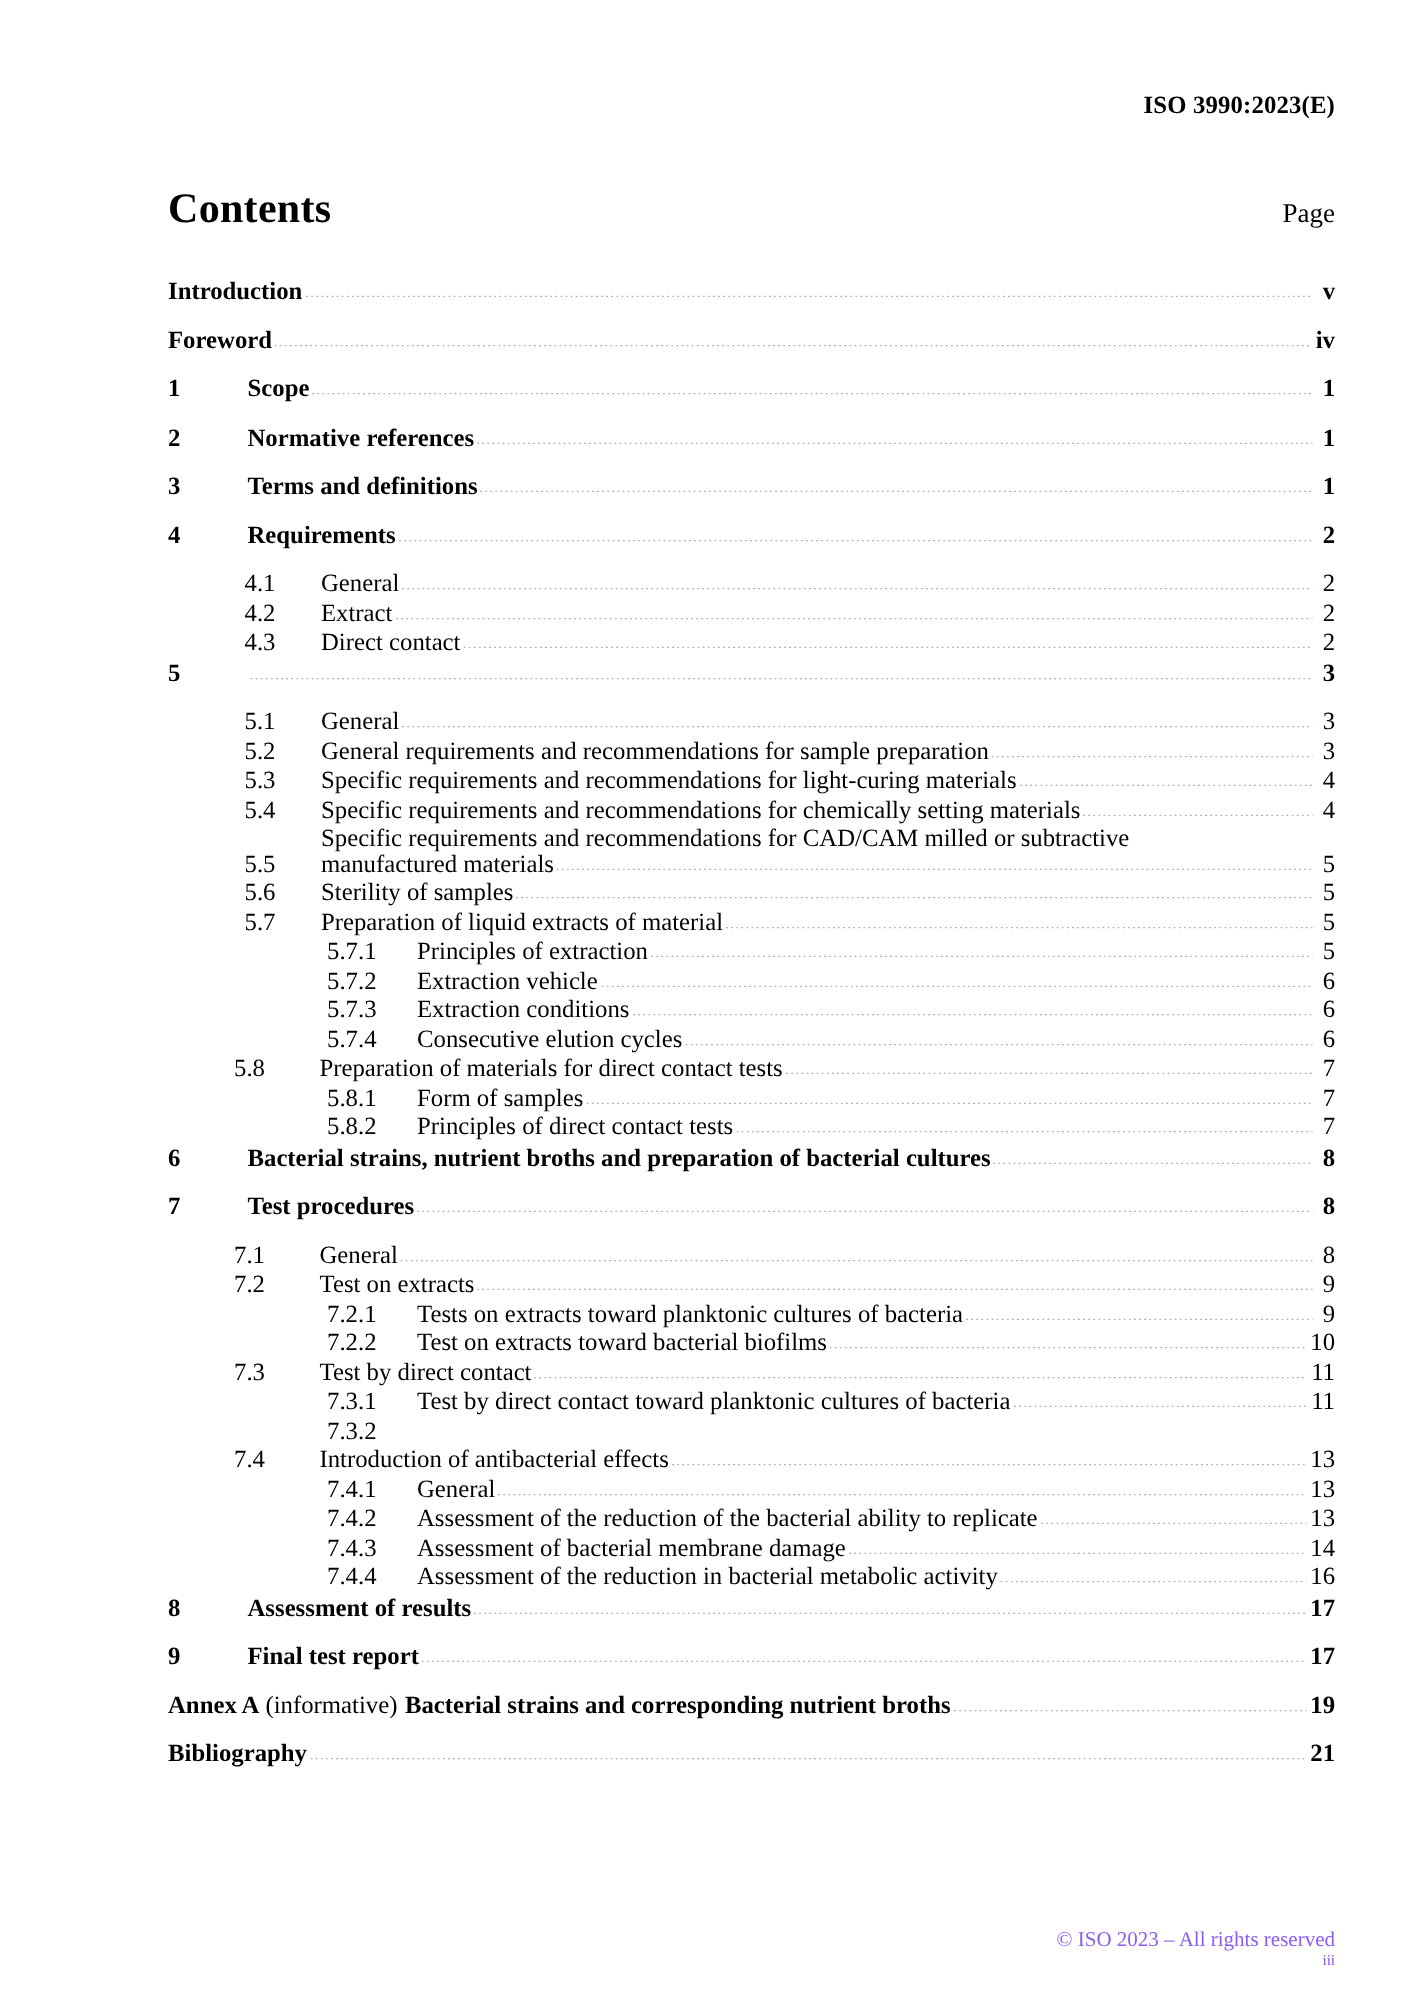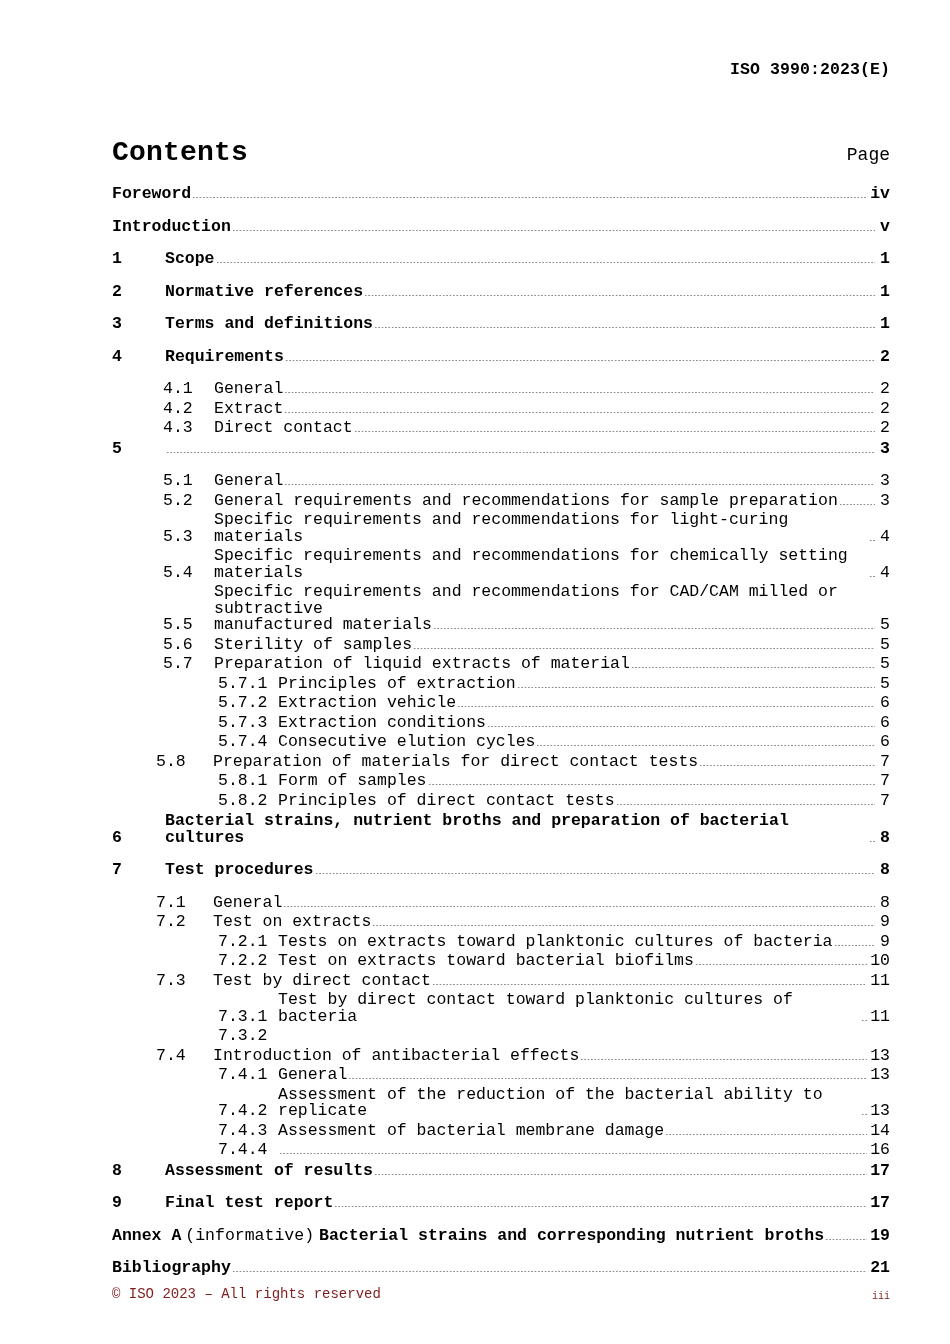--- a/index.html
+++ b/index.html
@@ -4,34 +4,34 @@
 <style>
   html,body{margin:0;padding:0;}
   body{
     width:950px;height:1344px;
     background:#ffffff;
     font-family:"Liberation Serif", serif;
     color:#000000;
     position:relative;
     overflow:hidden;
   }
-  .page{position:relative;width:880px;height:1344px;font-family:Liberation Mono, monospace;}
+  .page{position:relative;width:880px;height:1344px;}
 
   
   .doc-header{
     position:absolute;top:60px;left:0;width:950px;
     text-align:right;padding-right:60px;
     box-sizing:border-box;
     font-weight:bold;font-size:16.5px;
     letter-spacing:.1px;
   }
 
   
   .title-row{
-    position:absolute;top:137px;left:112px;width:778px;
+    position:absolute;top:124px;left:112px;width:778px;
     display:flex;align-items:baseline;justify-content:space-between;
   }
   .contents-title{font-size:28px;font-weight:bold;letter-spacing:.2px;}
   .page-label{font-size:18px;font-weight:normal;}
 
   
   .toc{
     position:absolute;top:186px;left:112px;width:778px;
   }
   .toc-entry{
@@ -105,21 +105,21 @@
   
   .wrap .toc-body{display:block;}
   .wrap .toc-line1{display:block;}
   .wrap .toc-line2{display:flex;align-items:flex-end;width:100%;}
   .wrap .toc-line2 .toc-text{flex:0 1 auto;}
 
   
   .footer{
     position:absolute;left:112px;top:1286px;width:778px;
     display:flex;justify-content:space-between;align-items:flex-end;
-    font-size:14px;color:#7f1d1d;
+    font-size:14px;color:#8b5cf6;flex-direction:column;
   }
   .footer-right{font-size:10px;}
 </style>
 </head>
 <body>
 
 <div class="page">
 
   <div class="doc-header">
     <span>ISO 3990:2023(E)</span>
@@ -127,31 +127,31 @@
 
   <div class="title-row">
     <span class="contents-title">Contents</span>
     <span class="page-label">Page</span>
   </div>
 
   <div class="toc" id="toc-root">
       <div class="toc-entry lvl0">
         <span class="toc-num"></span>
         <span class="toc-body">
-          <span class="toc-text">Foreword</span>
-          <span class="toc-dots"></span>
-          <span class="toc-page">iv</span>
+          <span class="toc-text">Introduction</span>
+          <span class="toc-dots"></span>
+          <span class="toc-page">v</span>
         </span>
       </div>
       <div class="toc-entry lvl0">
         <span class="toc-num"></span>
         <span class="toc-body">
-          <span class="toc-text">Introduction</span>
-          <span class="toc-dots"></span>
-          <span class="toc-page">v</span>
+          <span class="toc-text">Foreword</span>
+          <span class="toc-dots"></span>
+          <span class="toc-page">iv</span>
         </span>
       </div>
       <div class="toc-entry lvl1">
         <span class="toc-num">1</span>
         <span class="toc-body">
           <span class="toc-text">Scope</span>
           <span class="toc-dots"></span>
           <span class="toc-page">1</span>
         </span>
       </div>
@@ -420,20 +420,21 @@
         <span class="toc-num">7.4.3</span>
         <span class="toc-body">
           <span class="toc-text">Assessment of bacterial membrane damage</span>
           <span class="toc-dots"></span>
           <span class="toc-page">14</span>
         </span>
       </div>
       <div class="toc-entry lvl3">
         <span class="toc-num">7.4.4</span>
         <span class="toc-body">
+          <span class="toc-text">Assessment of the reduction in bacterial metabolic activity</span>
           <span class="toc-dots"></span>
           <span class="toc-page">16</span>
         </span>
       </div>
       <div class="toc-entry lvl1 gap-top">
         <span class="toc-num">8</span>
         <span class="toc-body">
           <span class="toc-text">Assessment of results</span>
           <span class="toc-dots"></span>
           <span class="toc-page">17</span>

